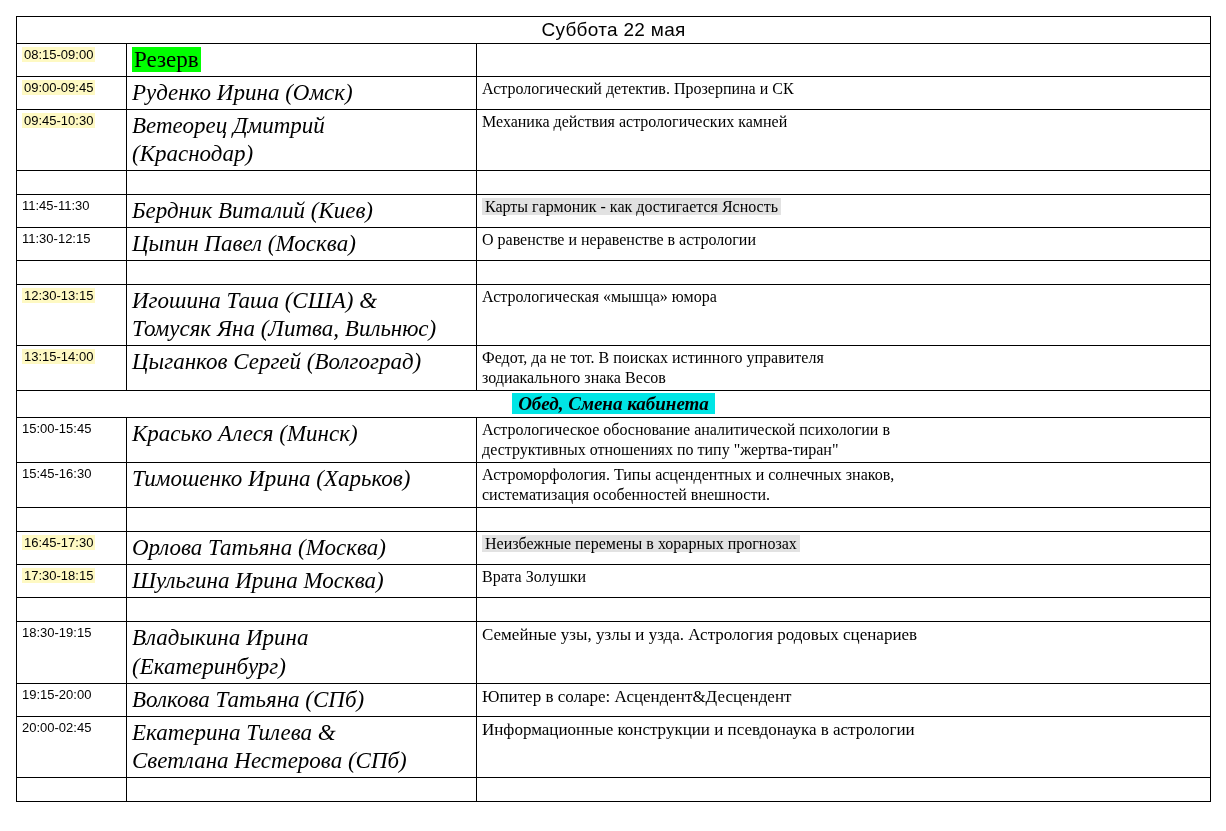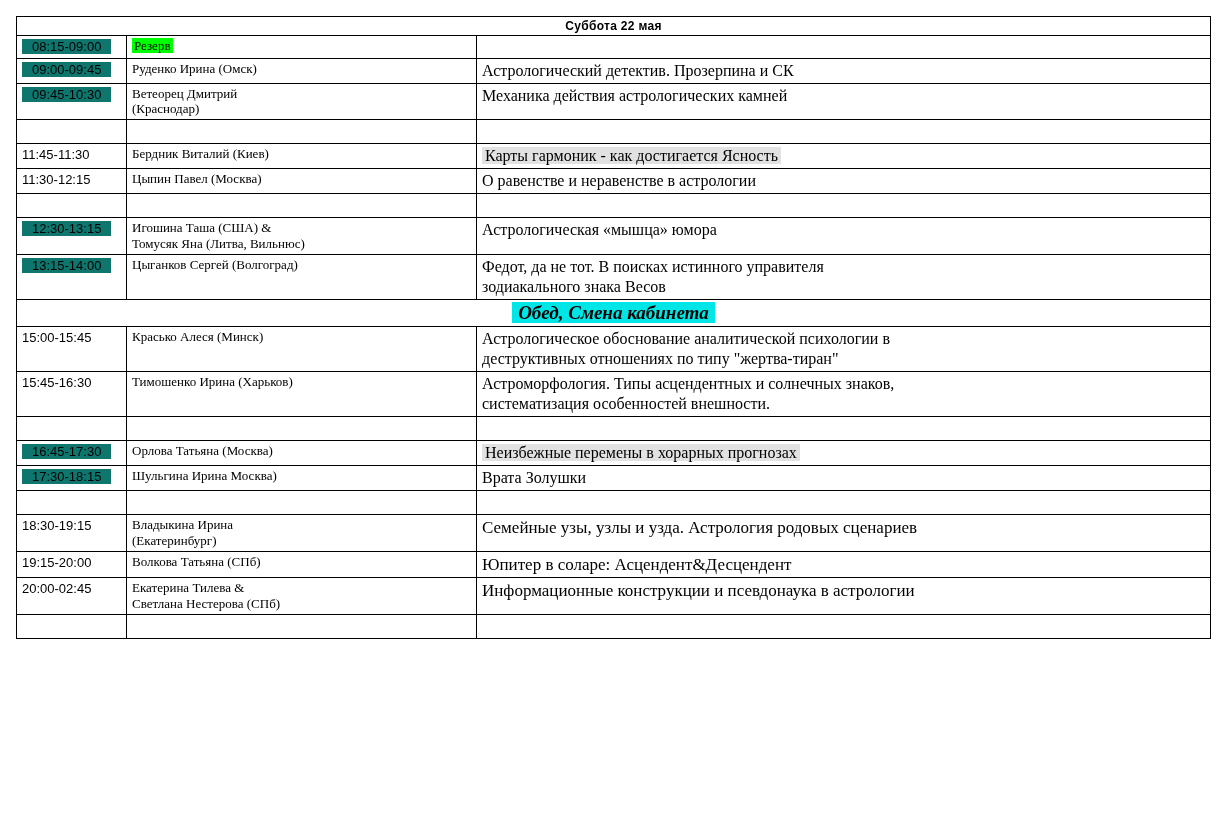--- a/index.html
+++ b/index.html
@@ -27,39 +27,39 @@
     vertical-align: top;
     padding: 2px 5px;
   }
   .col-time { width: 110px; }
   .col-speaker { width: 350px; }
   .col-topic { width: 734px; }
 
   .title-row th {
     text-align: center;
     font-family: "Liberation Sans", sans-serif;
-    font-weight: bold;
-    font-size: 12px;
+    font-weight: normal;
+    font-size: 19px;
     padding: 4px 0 5px 0;
     letter-spacing: 0.3px;
   }
   .time-cell {
     font-family: "Liberation Sans", sans-serif;
     font-size: 13px;
     line-height: 1.35;
     padding-top: 4px;
     white-space: nowrap;
   }
   .time-cell .hl {
-    background: #0f766e;
-    padding: 0 10px;
+    background: #fef9c3;
+    padding: 0 2px;
   }
   .speaker-cell {
     font-family: "Liberation Serif", serif;
-    font-size: 13px;
+    font-size: 23px;
     line-height: 1.22;
     padding-top: 2px;
   }
   .topic-cell {
     font-family: "Liberation Serif", serif;
     font-size: 16px;
     line-height: 1.25;
     padding-top: 3px;
   }
   .topic-cell.small {
@@ -81,21 +81,21 @@
     background: #00e5e5;
     font-family: "Liberation Serif", serif;
     font-weight: bold;
     font-style: italic;
     font-size: 19px;
     padding: 0 6px;
   }
   .empty-row td {
     height: 19px;
   }
-  .nowrap { white-space: nowrap; }
+  .nowrap { white-space: nowrap; font-style: italic; }
   .line { display: block; }
 </style>
 </head>
 <body>
 
 <div class="page">
   <table class="schedule">
     <colgroup>
       <col class="col-time">
       <col class="col-speaker">

